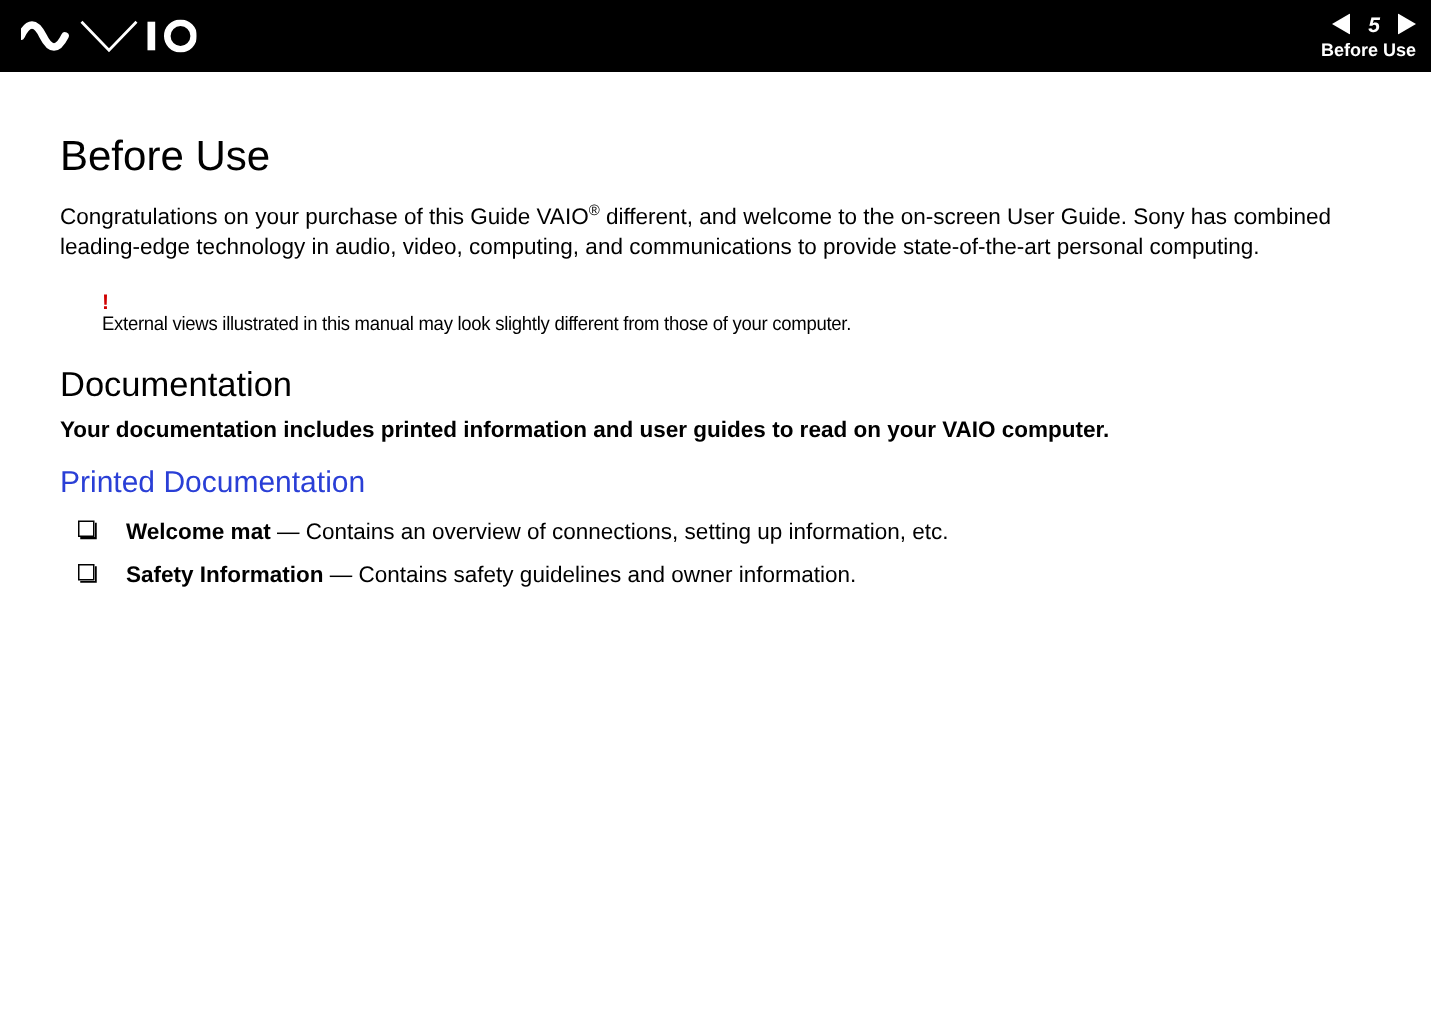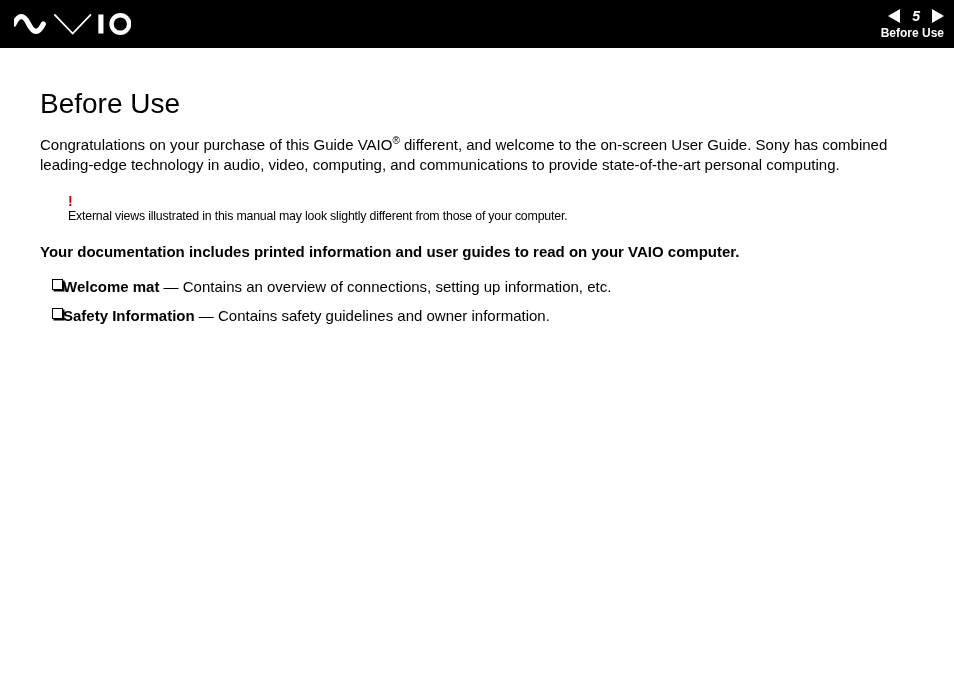--- a/index.html
+++ b/index.html
@@ -103,21 +103,21 @@
   }
   ul.bullets {
     list-style: none;
     padding-left: 12px;
   }
   ul.bullets li {
     font-size: 15px;
     margin-bottom: 8px;
     display: flex;
     align-items: flex-start;
-    gap: 0;
+    gap: 21px;
   }
   .bullet-box {
     display: inline-block;
     width: 11px;
     height: 11px;
     border: 1.2px solid #000;
     box-shadow: 1.5px 1.5px 0 #000;
     margin-top: 3px;
     flex-shrink: 0;
   }
@@ -157,22 +157,24 @@
 <div class="content">
   <h1>Before Use</h1>
 
   <p class="intro">
     <span>Congratulations on your purchase of this Guide VAIO</span><sup>®</sup><span> different, and welcome to the on-screen User Guide. Sony has combined leading-edge technology in audio, video, computing, and communications to provide state-of-the-art personal computing.</span>
   </p>
 
   <span class="excl">!</span>
   <p class="note">External views illustrated in this manual may look slightly different from those of your computer.</p>
 
+  <h2>Documentation</h2>
   <p class="sub">Your documentation includes printed information and user guides to read on your VAIO computer.</p>
 
+  <h3>Printed Documentation</h3>
 
   <ul class="bullets">
     <li>
       <span class="bullet-box"></span>
       <span class="li-text"><b>Welcome mat</b><span> — Contains an overview of connections, setting up information, etc.</span></span>
     </li>
     <li>
       <span class="bullet-box"></span>
       <span class="li-text"><b>Safety Information</b><span> — Contains safety guidelines and owner information.</span></span>
     </li>

